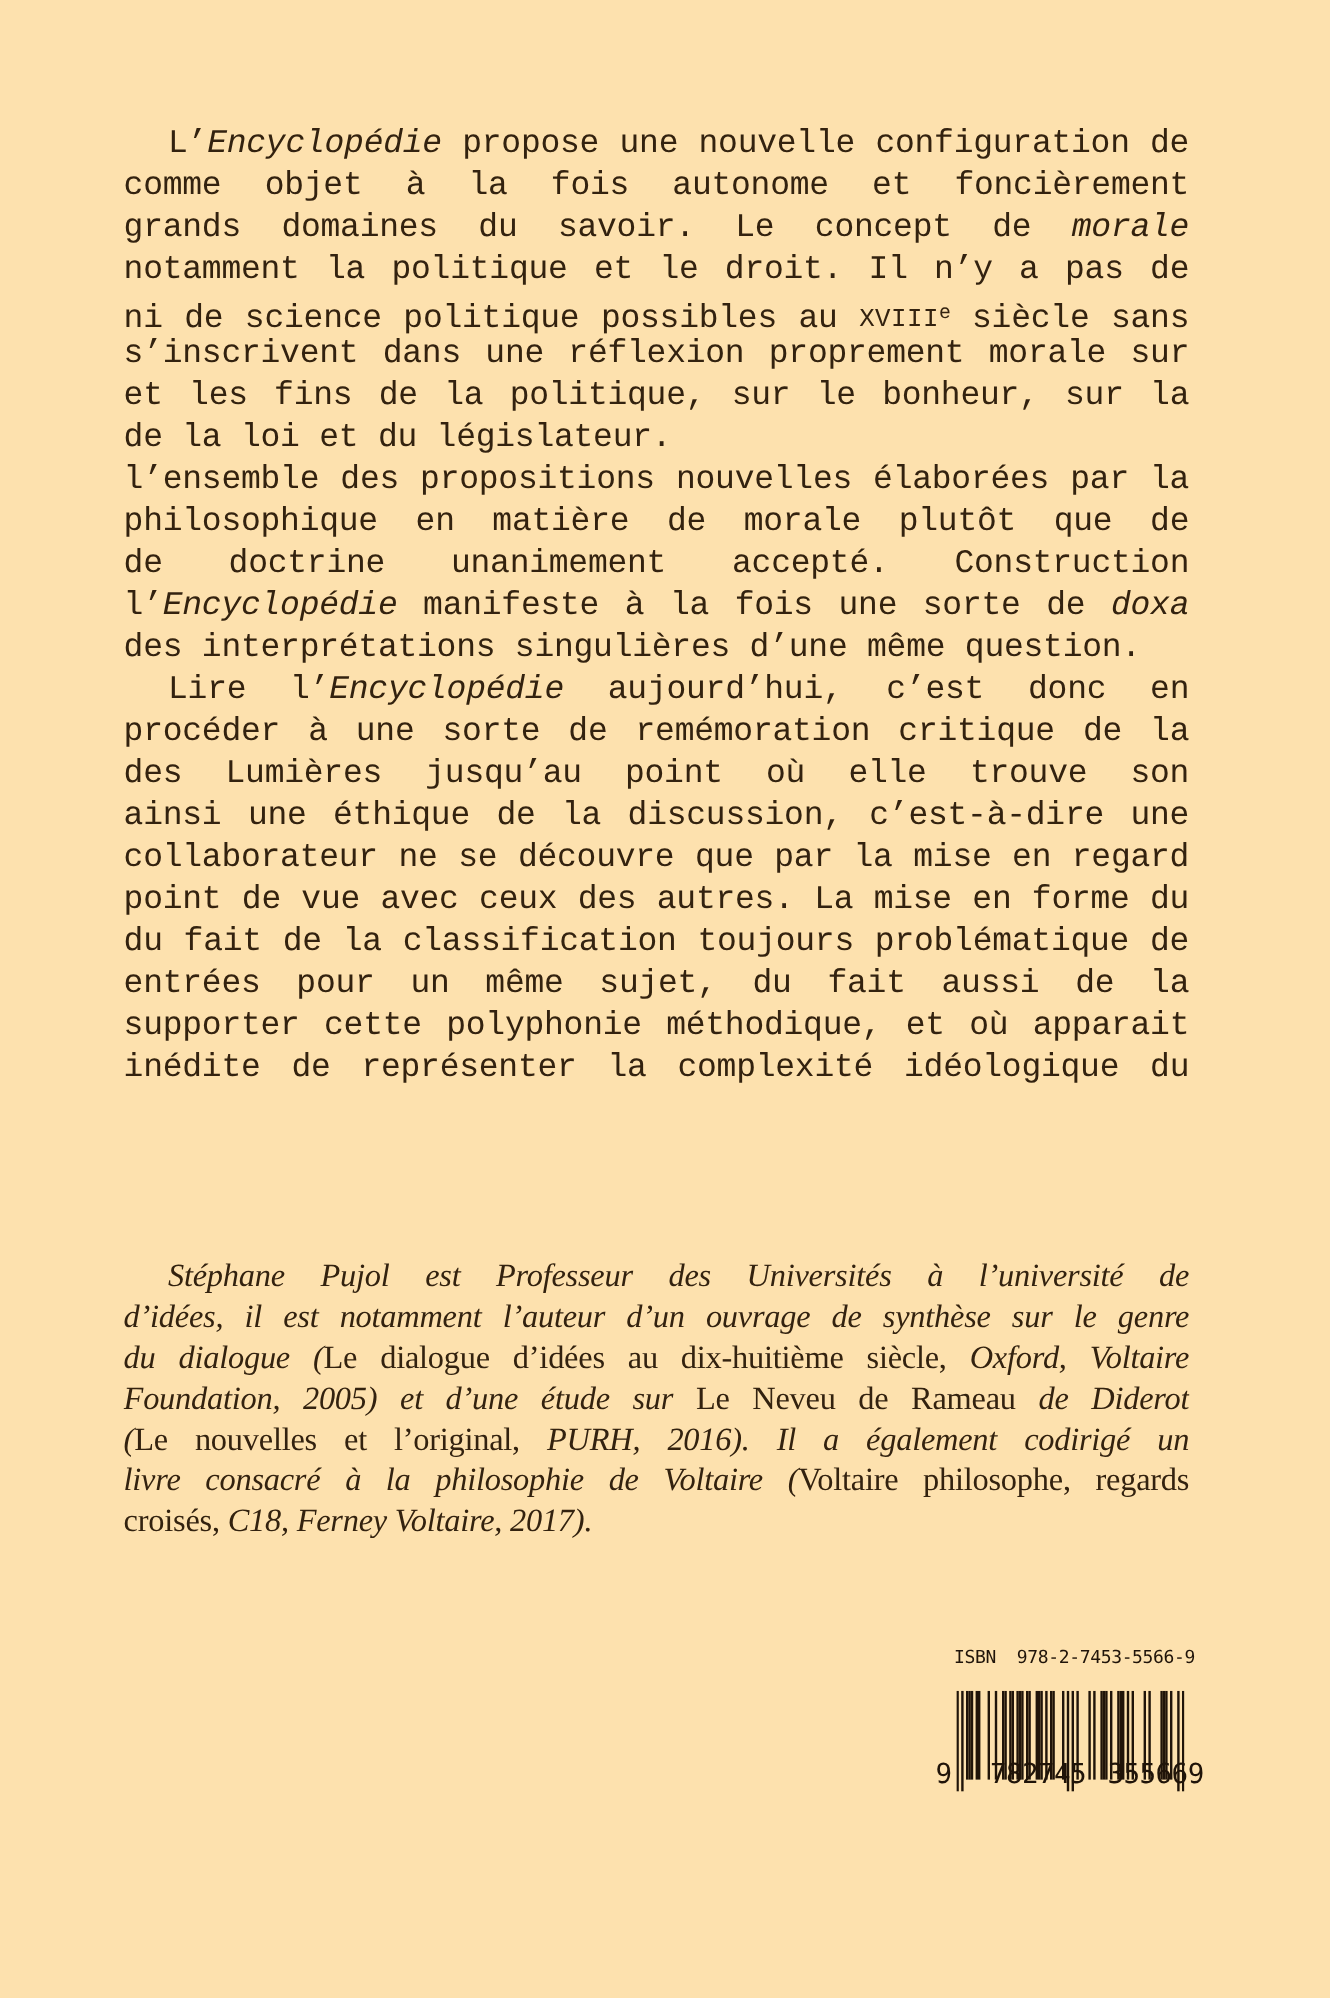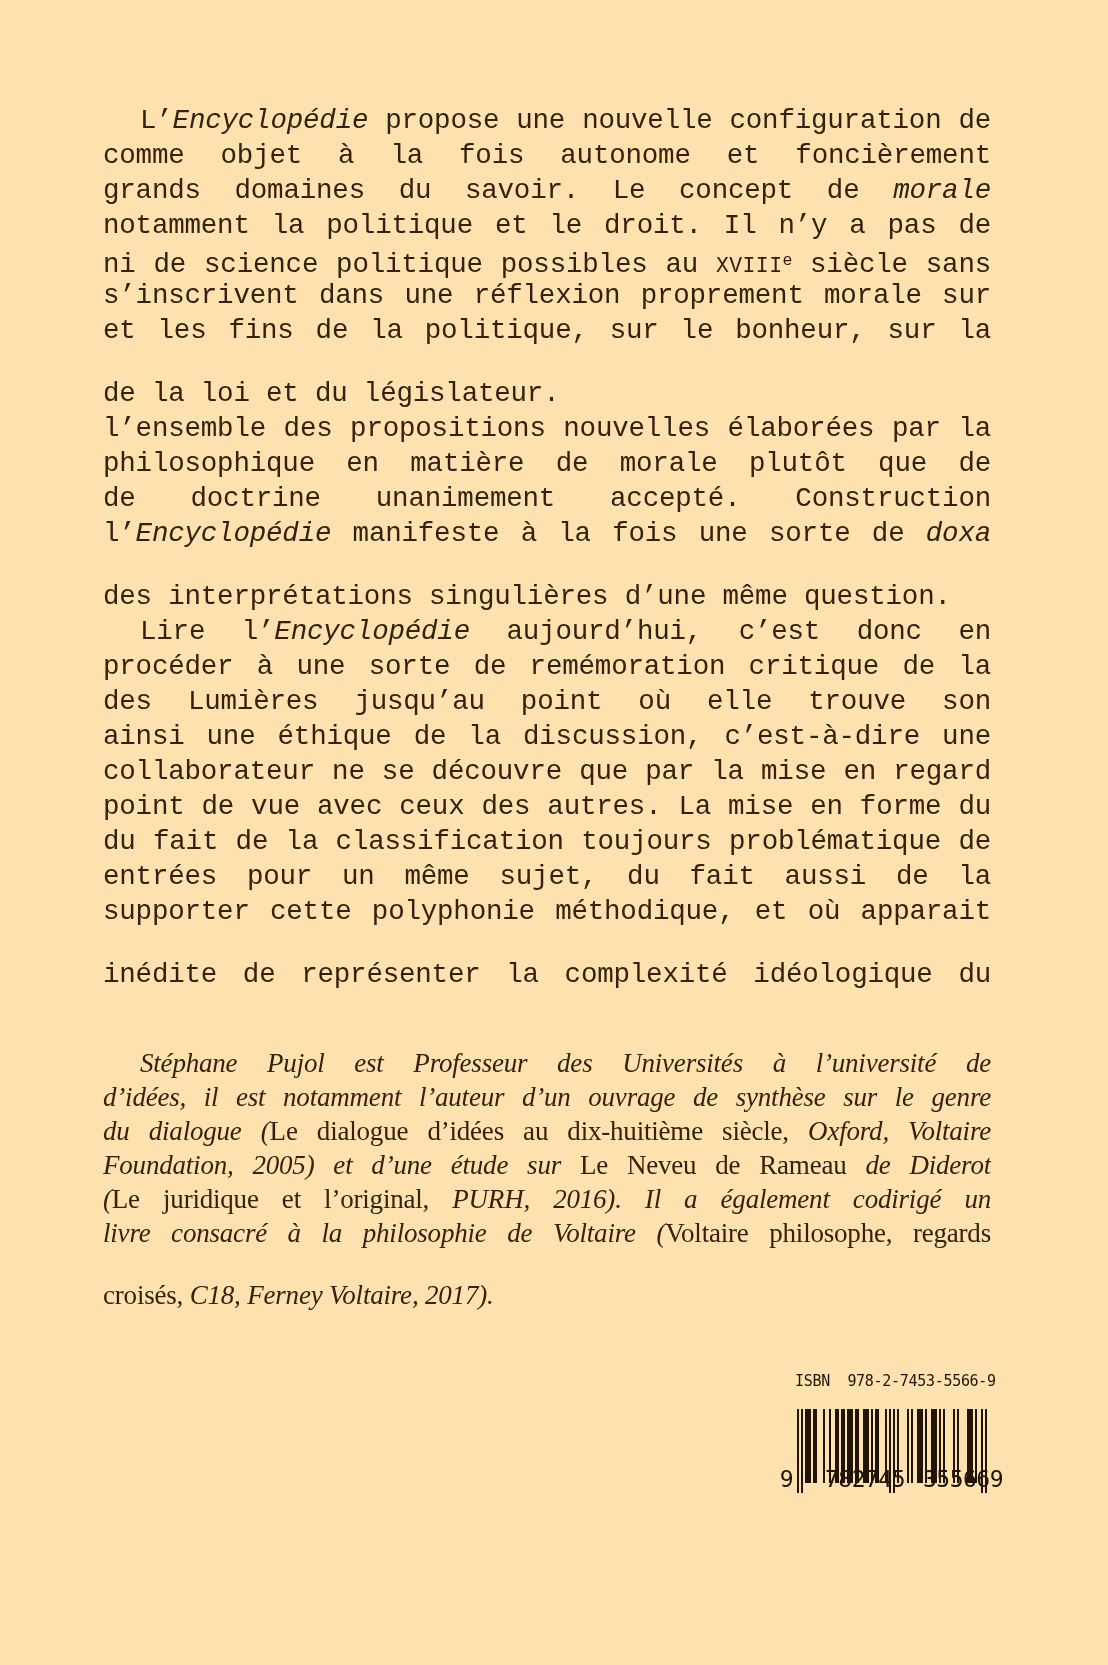--- a/index.html
+++ b/index.html
@@ -19,21 +19,21 @@
   .textblock{position:absolute;left:103px;width:888px;}
   #body-text{top:103px;font-size:27.5px;letter-spacing:-0.2px;}
   #body-text .line{height:35px;line-height:35px;font-family:Liberation Mono, monospace;}
   #bio{top:1046px;font-size:27px;letter-spacing:-0.2px;}
   #bio .line{height:34px;line-height:34px;font-style:italic;}
   .line{
     text-align:justify;
     text-align-last:justify;
     overflow:hidden;
   }
-  .line.end{text-align-last:left;margin-top:28px;}
+  .line.end{text-align-last:left;}
   .line.ind::before{content:"";display:inline-block;width:37px;}
   .r-i{font-style:italic;}
   .r-rm{font-style:normal;}
   .r-sc{font-size:0.78em;letter-spacing:0.02em;margin-top:28px;}
   .r-sup{font-size:0.6em;vertical-align:0.45em;}
   #series{
     position:absolute;left:107px;top:1459px;
     font-size:28px;font-style:italic;letter-spacing:0;
   }
   #series .line{text-align:left;text-align-last:left;height:36px;line-height:36px;}
@@ -92,21 +92,21 @@
         <div class="line"><span class="r-n">supporter cette polyphonie méthodique, et où apparait une manière</span></div>
         <div class="line end"><span class="r-n">inédite de représenter la complexité idéologique du siècle.</span></div>
       </div>
     </div>
 
   <div id="bio" class="textblock">
       <div class="line ind"><span class="r-i">Stéphane Pujol est Professeur des Universités à l’université de</span></div>
       <div class="line"><span class="r-i">d’idées, il est notamment l’auteur d’un ouvrage de synthèse sur le genre</span></div>
       <div class="line"><span class="r-i">du dialogue (</span><span class="r-rm">Le dialogue d’idées au dix-huitième siècle,</span><span class="r-i"> Oxford, Voltaire</span></div>
       <div class="line"><span class="r-i">Foundation, 2005) et d’une étude sur </span><span class="r-rm">Le Neveu de Rameau</span><span class="r-i"> de Diderot</span></div>
-      <div class="line"><span class="r-i">(</span><span class="r-rm">Le juridique et l’original,</span><span class="r-i"> PURH, 2016). Il a également codirigé un</span></div>
+      <div class="line"><span class="r-i">(</span><span class="r-rm">Le nouvelles et l’original,</span><span class="r-i"> PURH, 2016). Il a également codirigé un</span></div>
       <div class="line"><span class="r-i">livre consacré à la philosophie de Voltaire (</span><span class="r-rm">Voltaire philosophe, regards</span></div>
       <div class="line end"><span class="r-rm">croisés,</span><span class="r-i"> C18, Ferney Voltaire, 2017).</span></div>
     </div>
 
   <div id="barcode-block">
     <div class="isbn-label">ISBN  978-2-7453-5566-9</div>
     <svg class="bars" id="bc-svg" width="190" height="84">
         <rect x="0" y="0" width="2" height="84" fill="#201409"></rect>
         <rect x="4" y="0" width="2" height="84" fill="#201409"></rect>
         <rect x="8" y="0" width="2" height="74" fill="#201409"></rect>

